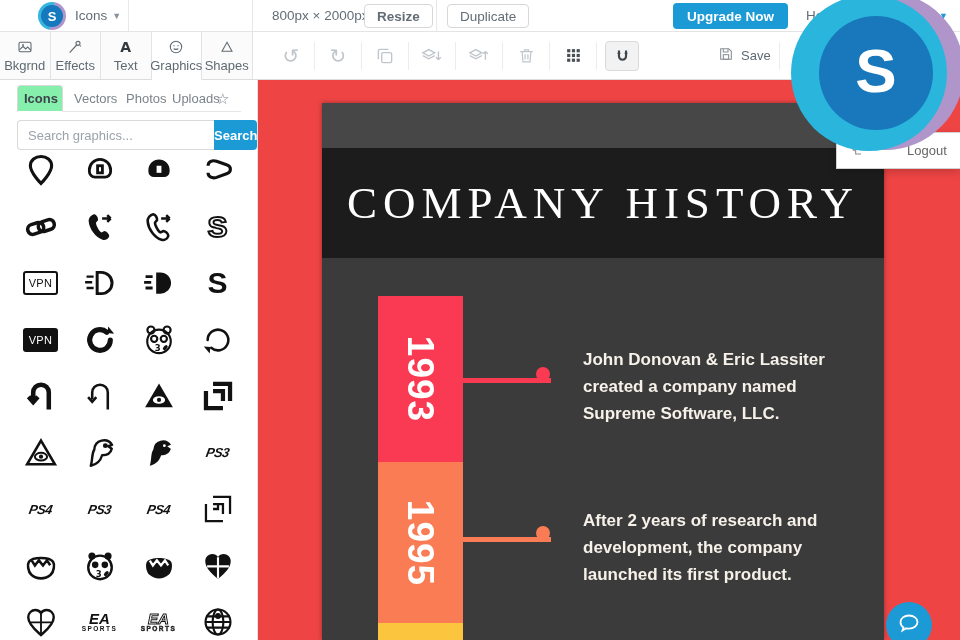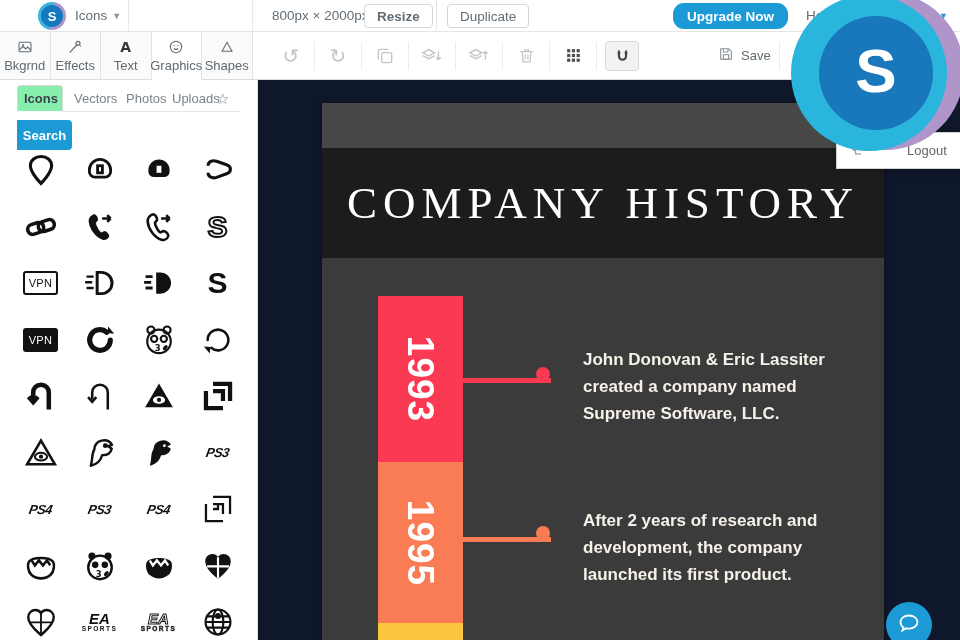--- a/index.html
+++ b/index.html
@@ -55,21 +55,21 @@
   .ps-logo { font-style:italic; font-weight:bold; font-size:13px; letter-spacing:-0.5px; transform:skewX(-10deg); color:#111; }
   .ea-stack { text-align:center; color:#111; }
   .ea-stack .ea { font-style:italic; font-weight:bold; font-size:15px; line-height:13px; }
   .ea-stack .sp { font-size:6.5px; letter-spacing:1.5px; font-weight:bold; }
   .ea-stack.outline { color:#333; -webkit-text-stroke:0.4px #111; }
   .s-outline { font-size:30px; font-weight:bold; color:#fff; -webkit-text-stroke:2px #111; }
   .s-bold { font-size:30px; font-weight:900; color:#111; }
   .d-speed { display:flex; align-items:center; }
 
   
-  .stage { position:absolute; left:258px; top:80px; width:702px; height:560px; background:#0f172a; z-index:1; }
+  .stage { position:absolute; left:258px; top:80px; width:702px; height:560px; background:#ef4444; z-index:1; }
   .canvas { position:absolute; left:64px; top:23px; width:562px; height:537px; background:#3b3b3b; box-shadow:0 0 5px rgba(0,0,0,.35); }
   .c-strip { position:absolute; left:0; top:0; width:100%; height:45px; background:#474747; }
   .c-titleband { position:absolute; left:0; top:45px; width:100%; height:110px; background:#1c1c1c; display:flex; align-items:center; justify-content:center; }
   .c-title { font-family:"Liberation Serif",serif; color:#fff; font-size:45px; letter-spacing:6px; white-space:nowrap; }
   .year-block { position:absolute; left:56px; width:85px; display:flex; align-items:center; justify-content:center; }
   .year-block span { transform:rotate(90deg); color:#fff; font-size:37px; font-weight:bold; letter-spacing:1px; }
   .connector { position:absolute; left:141px; width:88px; height:5px; }
   .node { position:absolute; left:214px; width:13px; height:13px; background:#fff; border-radius:50%; border-style:solid; border-width:7px; }
   .t-text { position:absolute; left:261px; width:280px; color:#f6f1e9; font-size:17px; line-height:27px; font-weight:bold; }
   .e1 .year-block { top:193px; height:166px; }
@@ -107,21 +107,21 @@
     <div class="tb-item" style="left:75px;">
       <span>Icons</span>
       <span class="caret">▼</span>
     </div>
     <div class="sep" style="left:128px;"></div>
     <div class="sep" style="left:252px;"></div>
     <div class="tb-item" style="left:272px;">800px × 2000px</div>
     <div class="tb-item tb-btn" style="left:364px;font-weight:bold;">Resize</div>
     <div class="sep" style="left:436px;"></div>
     <div class="tb-item tb-btn" style="left:447px;">Duplicate</div>
-    <div class="tb-item upgrade" style="left:673px; padding:0 14px;border-radius:11px;">Upgrade Now</div>
+    <div class="tb-item upgrade" style="left:673px; padding:0 14px;">Upgrade Now</div>
     <div class="tb-item" style="left:806px;">Help</div>
     <div class="tb-item account" style="left:880px;">
       <span>Account</span>
       <span class="caret" style="color:#1b9ad6;">▼</span>
     </div>
   </div>
 
   <div class="toolbar">
     <div class="doc-tabs">
         <div class="doc-tab">
@@ -280,20 +280,21 @@
   <div class="sidebar">
     <div class="side-tabs">
       <div class="hairline"></div>
     <div class="side-tab active" style="left: 17px; width: 46px;">Icons</div>
         <div class="side-tab" style="left: 68px;">Vectors</div>
         <div class="side-tab" style="left: 120px;">Photos</div>
         <div class="side-tab" style="left: 166px;">Uploads</div>
         <div class="fav-star" style="left: 216px;">☆</div>
       </div>
     <div class="search-row">
+      <input class="search-input" placeholder="Search graphics..." style="">
       <button class="search-go">Search</button>
     </div>
     <div class="icon-grid">
         <div class="gcell">
           <svg viewBox="0 0 24 24" width="34" height="34">
             <path d="M12 2.5c4 0 7.5 2.5 7.5 6.5 0 5-7.5 12.5-7.5 12.5S4.5 14 4.5 9C4.5 5 8 2.5 12 2.5z" fill="none" stroke="#111" stroke-width="2.2"></path>
           </svg>
         </div>
         <div class="gcell">
           <svg viewBox="0 0 24 24" width="34" height="34">

